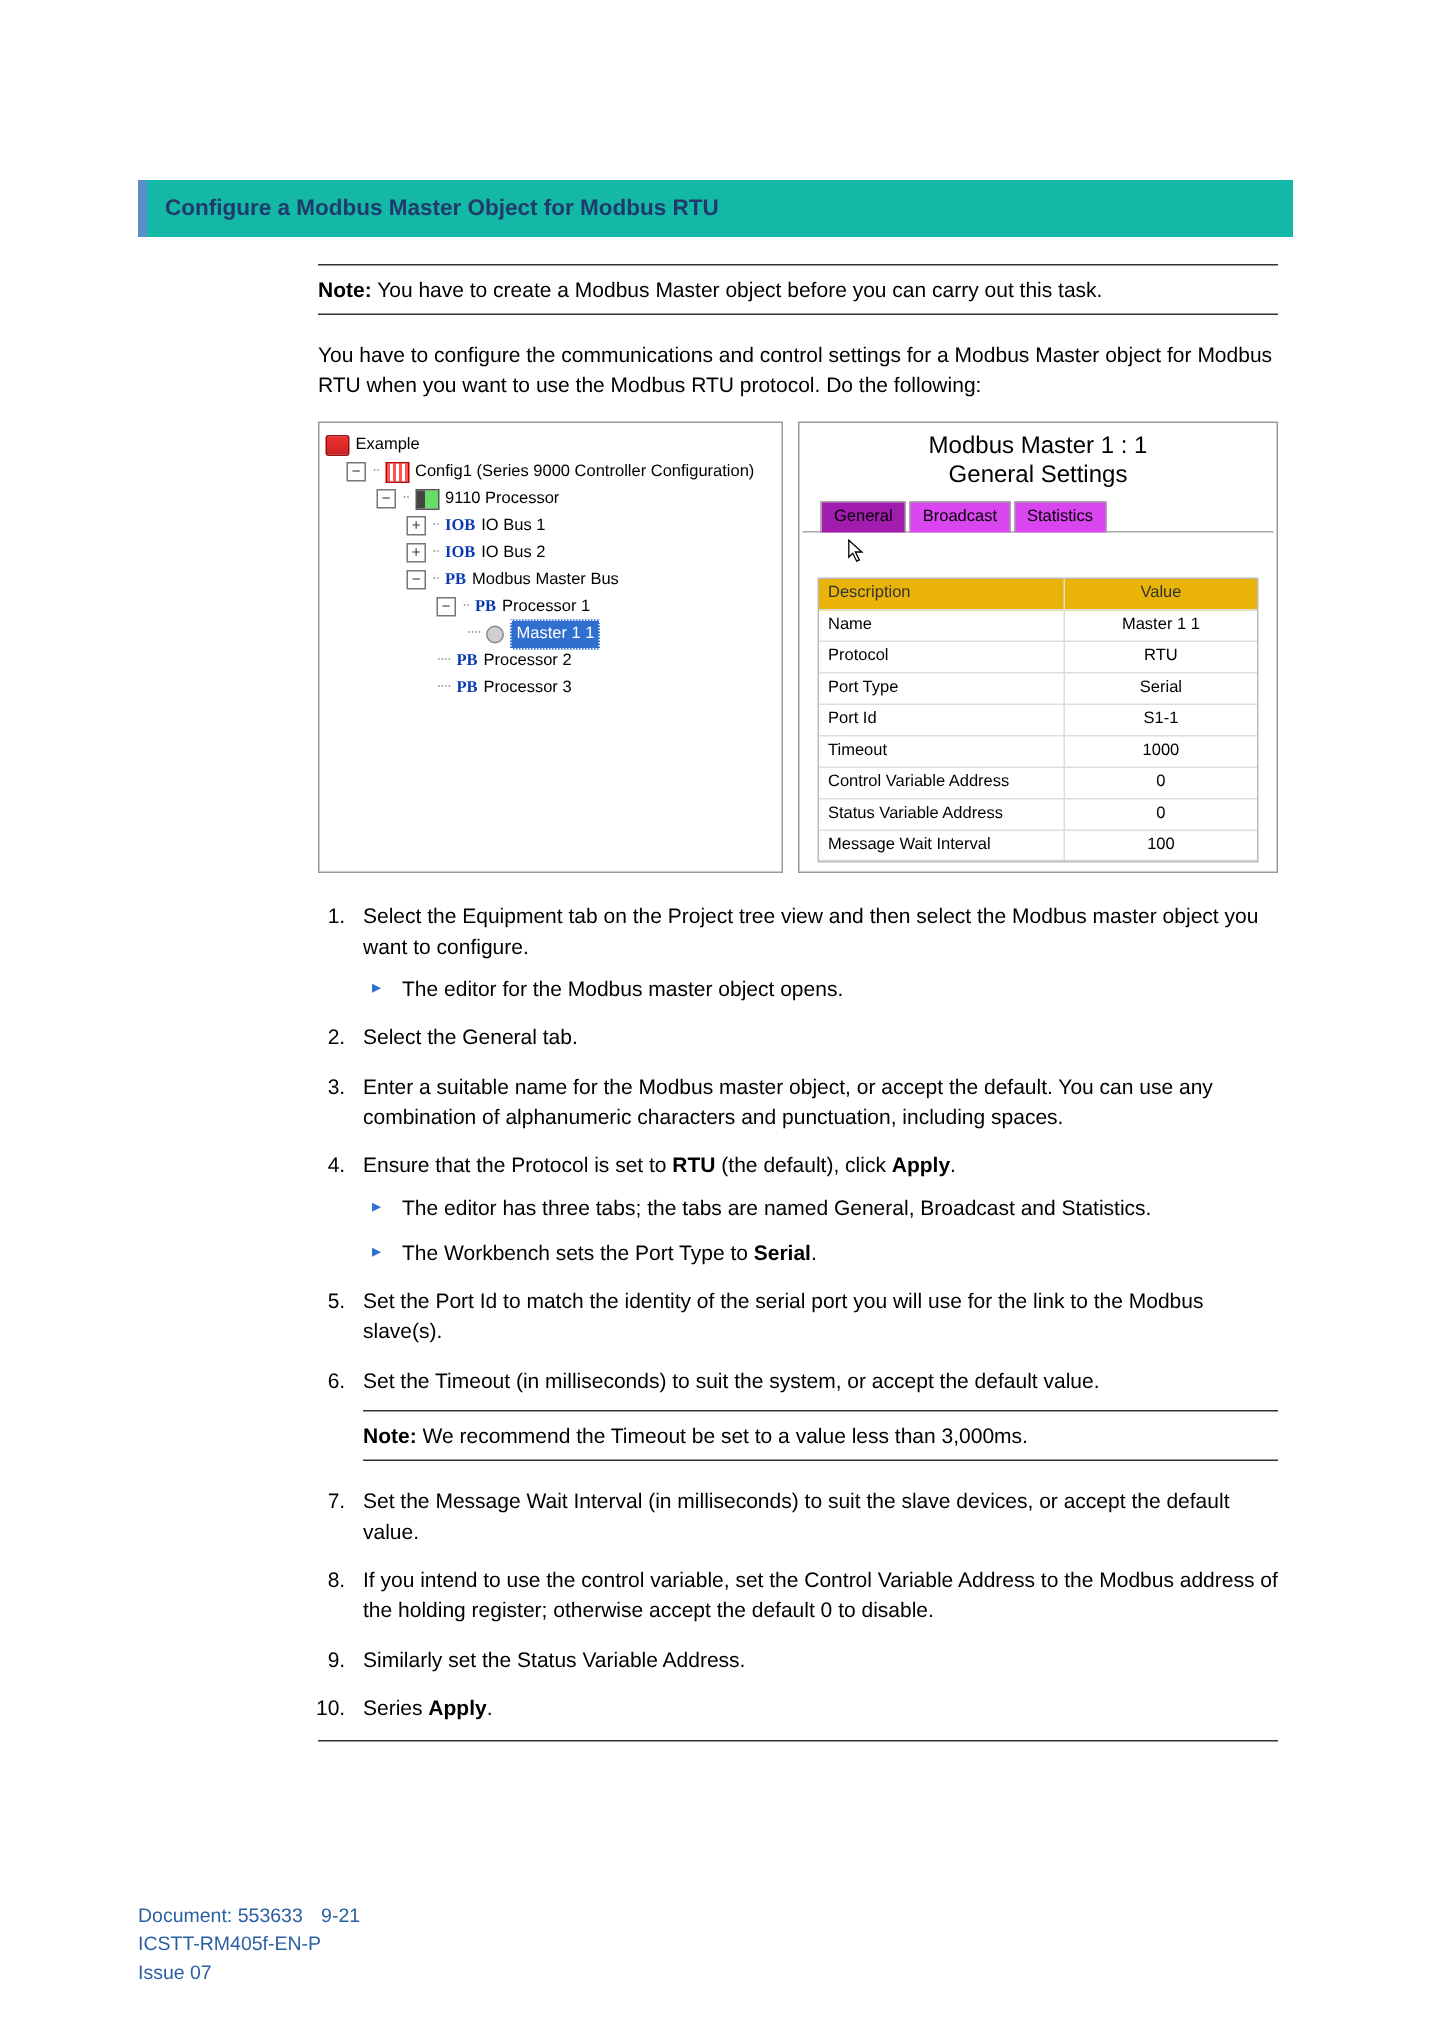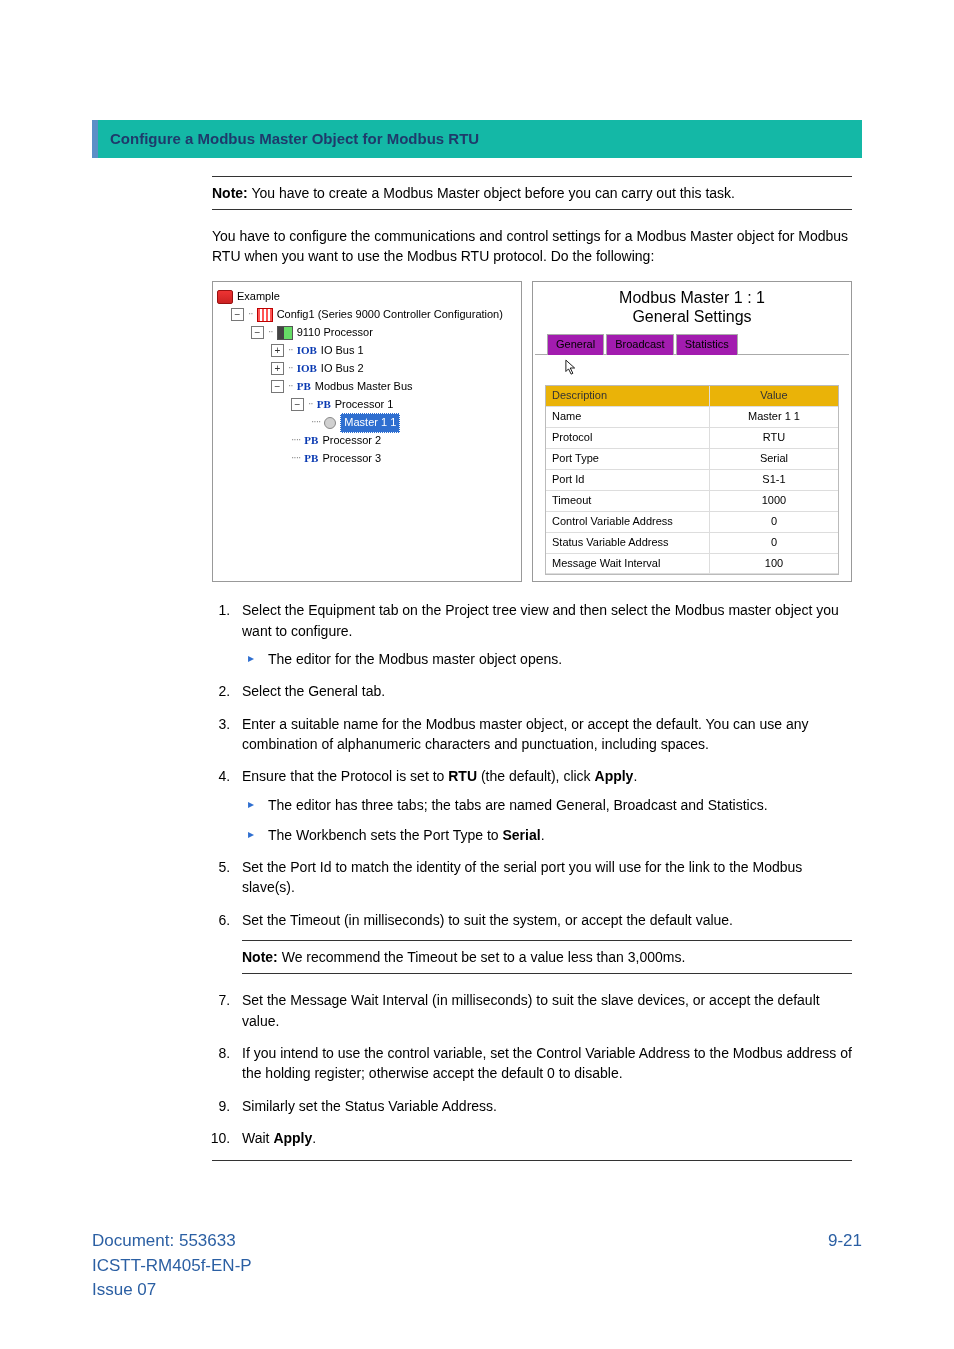--- a/index.html
+++ b/index.html
@@ -19,36 +19,36 @@
 .ic-a{background:linear-gradient(#e33,#c22);border:1px solid #911;border-radius:2px}
 .ic-cfg{border:1px solid #b00;background:repeating-linear-gradient(90deg,#f55 0 2px,#fff 2px 4px)}
 .ic-proc{border:1px solid #555;background:linear-gradient(90deg,#444 0 40%,#6d6 40%)}
 .lbl-iob{color:#0a3ab2;font-weight:bold;font-family:Tahoma;font-size:11px}
 .lbl-pb{color:#0a3ab2;font-weight:bold;font-family:Tahoma;font-size:11px}
 .dot-grey{width:10px;height:10px;border-radius:50%;background:#d0d0d0;border:1px solid #888;display:inline-block}
 .sel{background:#2f6fd0;color:#fff;padding:1px 3px;border:1px dotted #fff}
 .prop-pane{border:1px solid #999;background:#fff;flex:1;font-family:Tahoma,Arial,sans-serif;font-size:11px;padding:4px 2px 0 2px;display:flex;flex-direction:column}
 .prop-title{text-align:center;font-size:16px;color:#000;padding:2px 0 6px 0;line-height:1.2}
 .tabbar{display:flex;align-items:flex-end;border-bottom:1px solid #aaa;padding-left:12px;height:22px}
-.tab{border:1px solid #aaa;border-bottom:none;padding:2px 8px;margin-right:2px;background:#a21caf;font-size:11px;position:relative;top:1px}
+.tab{border:1px solid #aaa;border-bottom:none;padding:2px 8px;margin-right:2px;background:#d946ef;font-size:11px;position:relative;top:1px}
 .tab.active{background:#a21caf;font-weight:normal}
 .cursor-svg{width:14px;height:18px;margin:4px 0 0 30px}
 .prop-body{padding:8px 10px 6px 10px}
 .grid{border:1px solid #bbb}
 .grow{display:flex;font-size:11px}
 .gcell{padding:2px 6px;border-bottom:1px solid #ddd}
 .gcell.l{flex:1.3;text-align:left;border-right:1px solid #ddd}
 .gcell.r{flex:1;text-align:center}
 .ghead .gcell{background:#eab308;color:#333}
 ol.steps{margin:6px 0 0 0;padding-left:22px}
 ol.steps>li{padding-left:8px;margin-bottom:12px}
 ul.sub{list-style:none;margin:8px 0 0 4px;padding:0}
 ul.sub>li{position:relative;padding-left:22px;margin-bottom:10px}
 ul.sub>li::before{content:"▸";color:#2f6fd0;position:absolute;left:2px;top:1px;font-size:12px}
-.footer{position:absolute;left:92px;right:92px;bottom:46px;display:flex;justify-content:space-between;color:#2b5fa3;font-size:17px}
+.footer{position:absolute;left:92px;right:92px;bottom:24px;display:flex;color:#2b5fa3;font-size:13px}
 .footer .l{line-height:1.45}
 </style>
 </head>
 <body>
 
 <div class="page">
   <div class="section-bar">Configure a Modbus Master Object for Modbus RTU</div>
 
   <div class="body-col">
     <div class="note-box">
@@ -189,21 +189,21 @@
         </ul>
       </li>
       <li>Set the Port Id to match the identity of the serial port you will use for the link to the Modbus slave(s).</li>
       <li>
         <span>Set the Timeout (in milliseconds) to suit the system, or accept the default value.</span>
         <div class="note-box" style="margin-top:10px"><b>Note:</b><span> We recommend the Timeout be set to a value less than 3,000ms.</span></div>
       </li>
       <li>Set the Message Wait Interval (in milliseconds) to suit the slave devices, or accept the default value.</li>
       <li>If you intend to use the control variable, set the Control Variable Address to the Modbus address of the holding register; otherwise accept the default 0 to disable.</li>
       <li>Similarly set the Status Variable Address.</li>
-      <li><span>Wait </span><b>Apply</b><span>.</span></li>
+      <li><span>Series </span><b>Apply</b><span>.</span></li>
     </ol>
     <div style="border-top:1px solid #333;margin-top:4px"></div>
   </div>
 
   <div class="footer">
     <div class="l">
       <span>Document: 553633</span><br>
       <span>ICSTT-RM405f-EN-P</span><br>
       <span> Issue 07</span>
     </div>

